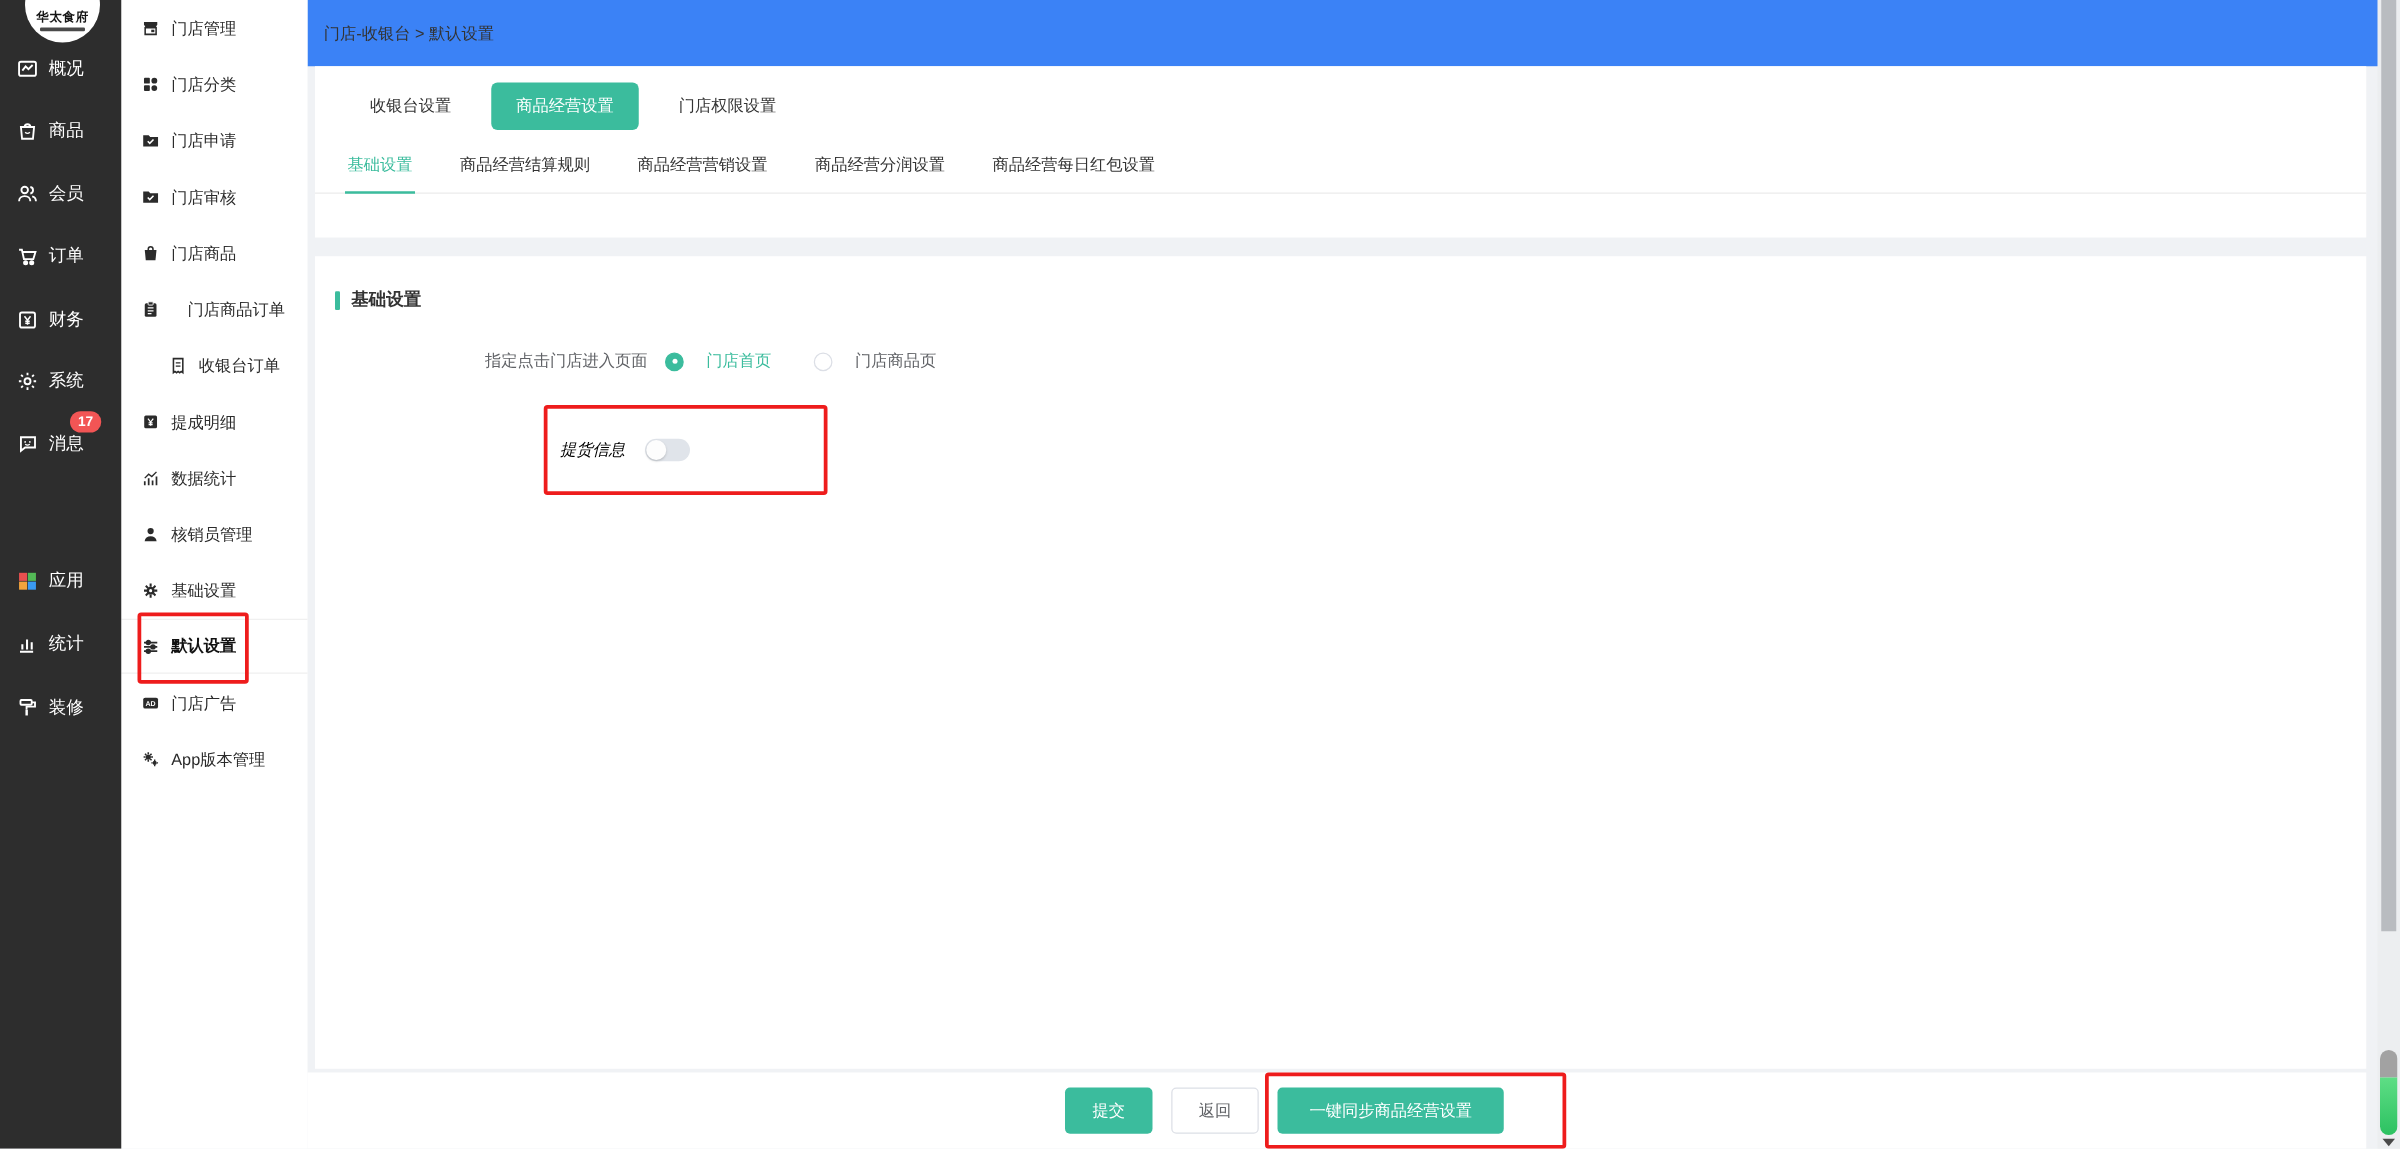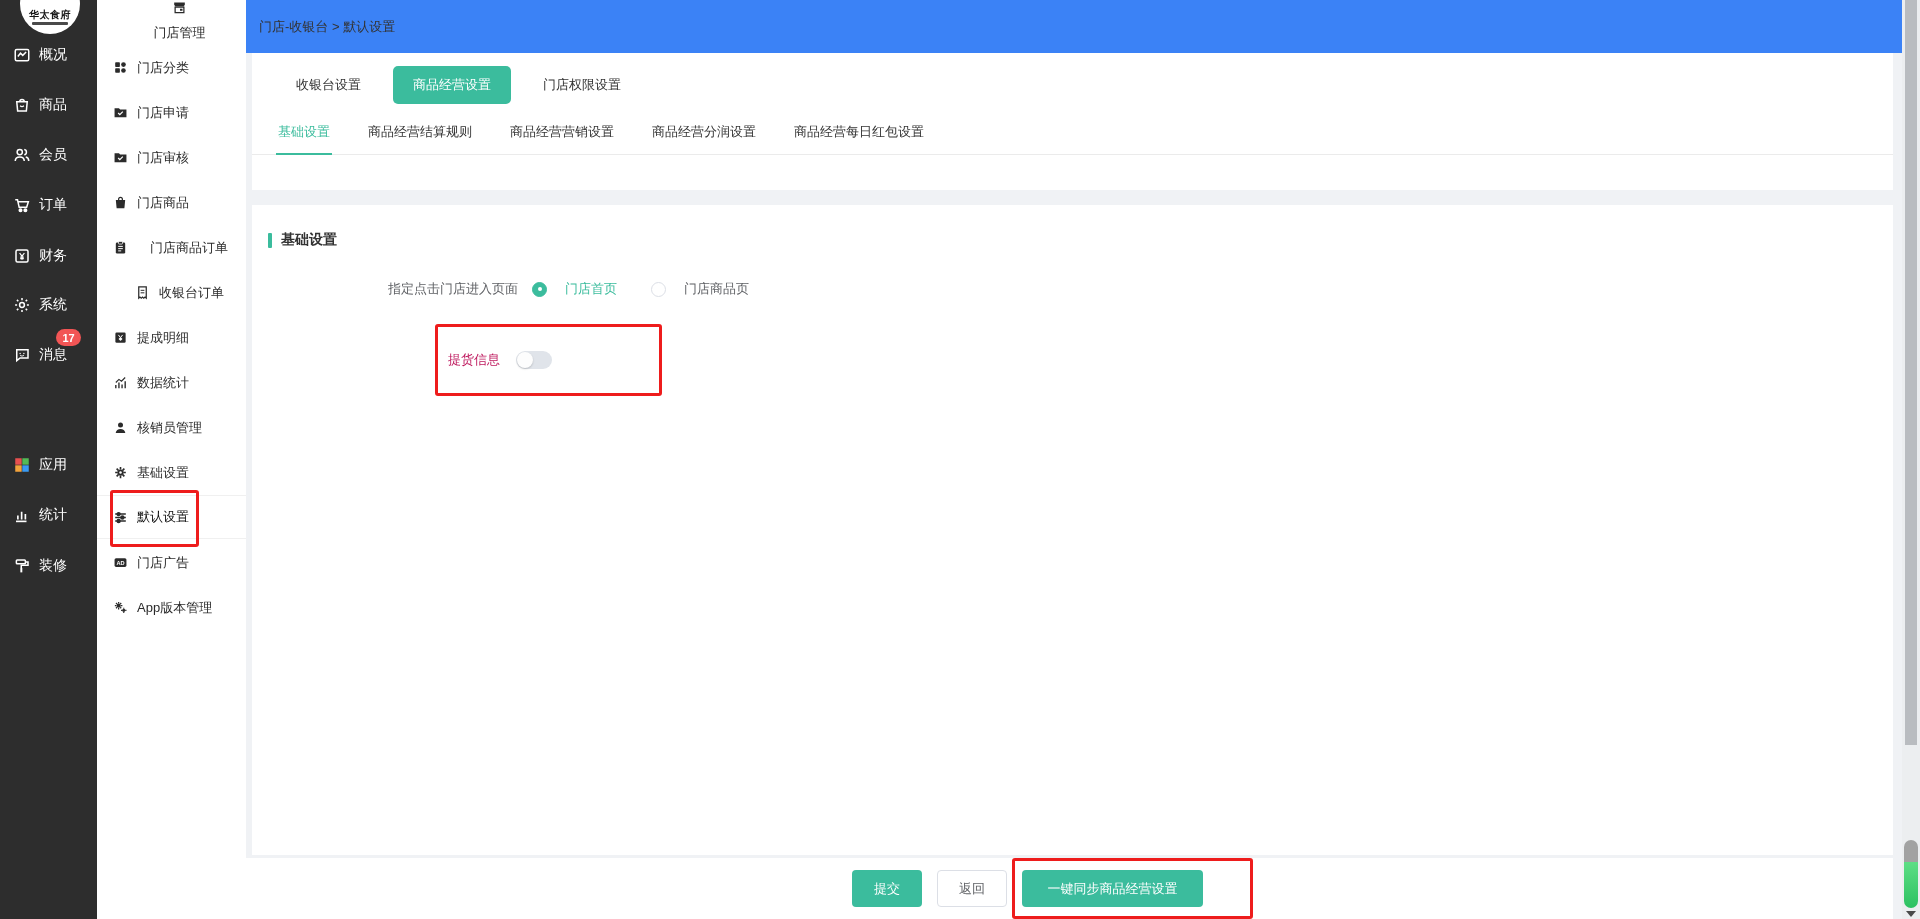--- a/index.html
+++ b/index.html
@@ -17,21 +17,21 @@
   .pnav-item{position:absolute;left:0;width:100%;height:30px;display:flex;align-items:center;
              padding-left:13px;box-sizing:border-box;color:#fff;font-size:14px;gap:8px;cursor:pointer;}
   .picon{width:18px;height:18px;flex:0 0 18px;}
   .picon svg{width:18px;height:18px;display:block;}
   .badge{position:absolute;left:56px;top:-11px;min-width:15px;height:17px;padding:0 5px;border-radius:9px;
          background:#f25555;color:#fff;font-size:11px;font-weight:bold;display:flex;align-items:center;justify-content:center;}
   
   #secondary-sidebar{position:absolute;left:97px;top:0;width:149px;height:100%;background:#fff;z-index:9;}
   .snav-item{position:absolute;left:0;width:100%;height:45px;display:flex;align-items:center;gap:9px;
              padding-left:16px;box-sizing:border-box;font-size:13px;color:#2b2b2b;cursor:pointer;}
-  .snav-item.selected{border-top:1px solid #f0f0f0;border-bottom:1px solid #f0f0f0;font-weight:normal;color:#111;height:44px;}
+  .snav-item.selected{border-top:1px solid #f0f0f0;border-bottom:1px solid #f0f0f0;font-weight:bold;color:#111;height:44px;}
   .sicon{width:15px;height:15px;flex:0 0 15px;color:#2b2b2b;}
   .sicon svg{width:15px;height:15px;display:block;}
   
   .annotation-box{position:absolute;border:3px solid #ee1c1c;border-radius:3px;z-index:40;pointer-events:none;}
   
   #main{position:absolute;left:246px;top:0;right:0;bottom:0;background:#f0f2f5;}
   #topbar{position:absolute;left:0;top:0;width:100%;height:53px;background:#3b82f6;
           display:flex;align-items:center;padding-left:13px;box-sizing:border-box;font-size:13px;color:#333;}
   .card{position:absolute;left:6px;width:1641px;background:#fff;border-radius:0;}
   #card-tabs{top:53px;height:137px;}
@@ -47,21 +47,21 @@
   .form-row{position:absolute;left:0;top:72px;height:24px;display:flex;align-items:center;padding-left:12px;}
   .form-label{width:268px;text-align:right;font-size:13px;color:#606266;padding-right:14px;box-sizing:border-box;}
   .radio-group{display:flex;gap:34px;align-items:center;}
   .radio{display:flex;align-items:center;gap:18px;font-size:13px;color:#606266;cursor:pointer;}
   .radio-dot{width:15px;height:15px;border-radius:50%;border:1px solid #dcdfe6;background:#fff;box-sizing:border-box;position:relative;}
   .radio.checked .radio-dot{background:#3bbc9d;border-color:#3bbc9d;}
   .radio.checked .radio-dot::after{content:"";position:absolute;left:4.5px;top:4.5px;width:4px;height:4px;border-radius:50%;background:#fff;}
   .radio.checked .radio-label{color:#3bbc9d;}
   #pickup-box{left:183px;top:119px;width:221px;height:66px;pointer-events:auto;}
   .pickup-row{position:absolute;left:10px;top:0;height:100%;display:flex;align-items:center;gap:16px;}
-  .pickup-label{font-size:13px;color:#be185d;}
+  .pickup-label{font-size:13px;color:#000000;font-style:italic;}
   .toggle{width:36px;height:18px;border-radius:9px;background:#e0e4ea;position:relative;cursor:pointer;}
   .toggle-knob{position:absolute;left:1px;top:1px;width:16px;height:16px;border-radius:50%;background:#fdfdfd;box-shadow:0 1px 2px rgba(0,0,0,.18);}
   #footer-bar{position:absolute;left:0;top:858px;width:1647px;height:61px;background:#fff;}
   .btn{position:absolute;top:12px;height:37px;border-radius:4px;font-size:13px;display:flex;align-items:center;justify-content:center;
        box-sizing:border-box;cursor:pointer;white-space:nowrap;}
   .btn-primary{background:#3bbc9d;color:#fff;}
   .btn-default{background:#fff;border:1px solid #dcdfe6;color:#606266;}
   #btn-submit{left:606px;width:70px;}
   #btn-back{left:691px;width:70px;}
   #btn-sync{left:776px;width:181px;}
@@ -181,21 +181,21 @@
           <rect x="9.8" y="14.5" width="2.6" height="6" fill="currentColor" stroke="none"></rect>
         </svg>
       </span>
       <span>装修</span>
     </div>
   </div>
 
 <div id="secondary-sidebar">
 
   <div class="annotation-box" style="left:13px;top:490px;width:83px;height:51px;"></div>
-<div class="snav-item" style="top: 0px; flex-direction: column;">
+<div class="snav-item" style="top: 0px;">
       <span class="sicon">
         <svg viewBox="0 0 24 24" fill="currentColor">
           <path d="M3.5 4h17v3.2l-1.6 3.3h-13.8L3.5 7.2z"></path>
           <path d="M5 11.5h14V20H5z" fill="none" stroke="currentColor" stroke-width="2"></path>
           <rect x="12.8" y="14" width="4" height="3.2"></rect>
         </svg>
       </span>
       <span>门店管理</span>
     </div>
     <div class="snav-item" style="top: 45px;">

